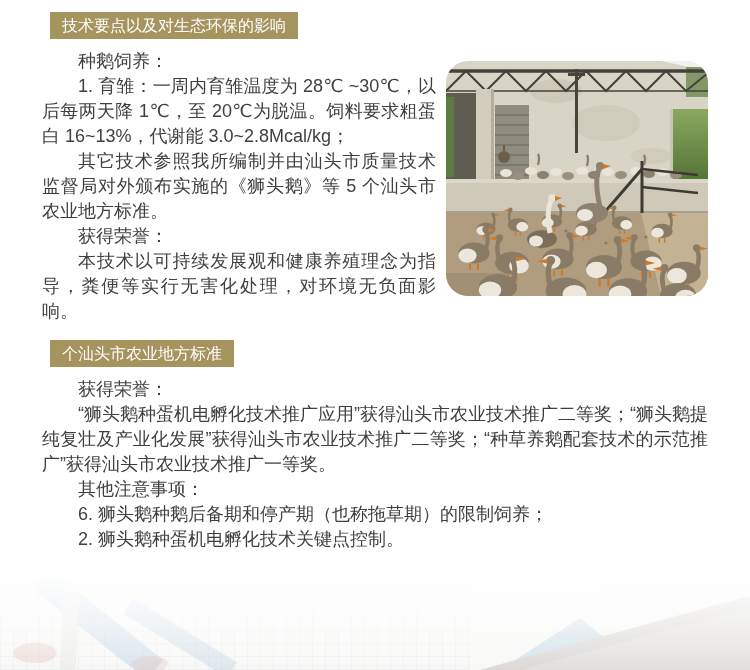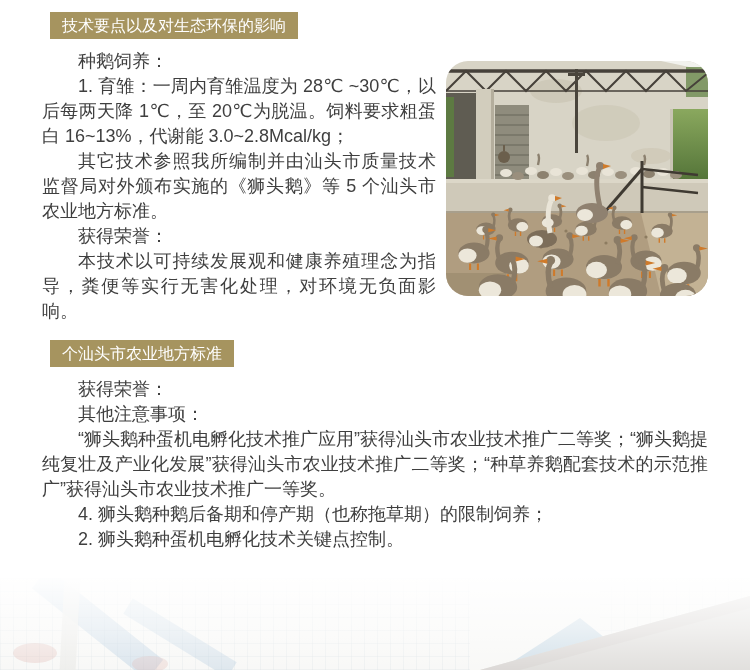--- a/index.html
+++ b/index.html
@@ -203,21 +203,21 @@
         <p>本技术以可持续发展观和健康养殖理念为指导，粪便等实行无害化处理，对环境无负面影响。</p>
         <div class="clear"></div>
       </div>
     </div>
 
     <div class="sec2">
       <div class="section-header">个汕头市农业地方标准</div>
 
       <div class="body-text">
         <p>获得荣誉：</p>
+        <p>“狮头鹅种蛋机电孵化技术推广应用”获得汕头市农业技术推广二等奖；“狮头鹅提纯复壮及产业化发展”获得汕头市农业技术推广二等奖；“种草养鹅配套技术的示范推广”获得汕头市农业技术推广一等奖。</p>
         <p>其他注意事项：</p>
-        <p>“狮头鹅种蛋机电孵化技术推广应用”获得汕头市农业技术推广二等奖；“狮头鹅提纯复壮及产业化发展”获得汕头市农业技术推广二等奖；“种草养鹅配套技术的示范推广”获得汕头市农业技术推广一等奖。</p>
-        <p>4. 狮头鹅种鹅后备期和停产期（也称拖草期）的限制饲养；</p>
+        <p>6. 狮头鹅种鹅后备期和停产期（也称拖草期）的限制饲养；</p>
         <p>2. 狮头鹅种蛋机电孵化技术关键点控制。</p>
       </div>
     </div>
 
   </div>
 </div>
 
 </body></html>

